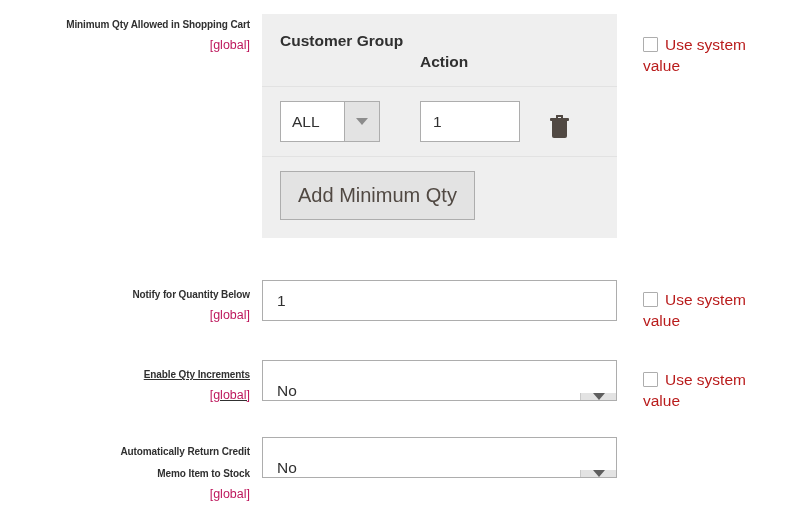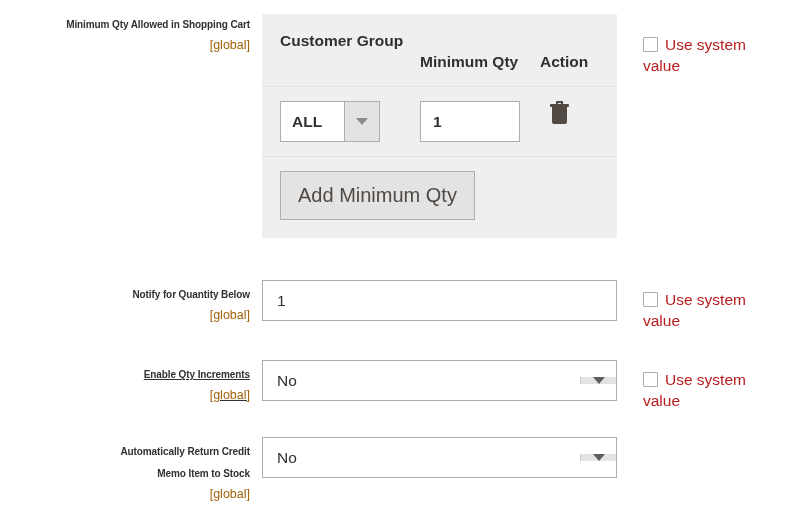--- a/index.html
+++ b/index.html
@@ -36,21 +36,21 @@
     font-size: 10px;
     line-height: 22px;
     font-weight: bold;
     color: #303030;
     letter-spacing: -0.1px;
   }
   .scope-text {
     display: block;
     font-size: 12.5px;
     line-height: 17px;
-    color: #a16207;
+    color: #be185d;
     font-weight: normal;
     margin-top: 1px;
   }
   .control-col {
     flex: 0 0 auto;
     margin-left: 12px;
   }
   .sysval-col {
     margin-left: 26px;
     width: 136px;
@@ -109,23 +109,22 @@
   .th-action {
     flex: 0 0 auto;
     padding-top: 21px;
   }
   .qty-divider {
     height: 1px;
     background: #e2e2e2;
   }
   .qty-row {
     display: flex;
-    align-items: flex-start;
+    align-items: flex-end;
     padding: 14px 0 14px 18px;
-    font-weight: bold;
   }
   .cell-group {
     width: 140px;
     flex: 0 0 140px;
   }
   .cell-qty {
     width: 120px;
     flex: 0 0 120px;
   }
   .cell-action {
@@ -192,21 +191,21 @@
   }
 
   
   .wide-select {
     display: flex;
     width: 355px;
     height: 41px;
     border: 1px solid #adadad;
     background: #ffffff;
     box-sizing: border-box;
-    align-items: center;
+    align-items: flex-end;
   }
   .wide-select .ws-value {
     flex: 1 1 auto;
     display: flex;
     align-items: center;
     padding-left: 14px;
     font-size: 15.5px;
     color: #303030;
   }
   .wide-select .ws-arrow {
@@ -289,21 +288,20 @@
   <div class="label-col">
     <span class="label-text">Minimum Qty Allowed in Shopping Cart</span>
     <span class="scope-text">[global]</span>
   </div>
 
   <div class="control-col">
     <div class="qty-table">
 
       <div class="qty-thead">
         <div class="th th-customer">Customer Group</div>
-        <div class="th th-minqty">Minimum Qty</div>
         <div class="th th-action">Action</div>
       </div>
 
       <div class="qty-divider"></div>
 
       <div class="qty-row">
         <div class="cell-group">
           <div class="mini-select">
             <span class="ms-value">ALL</span>
             <span class="ms-arrow">

